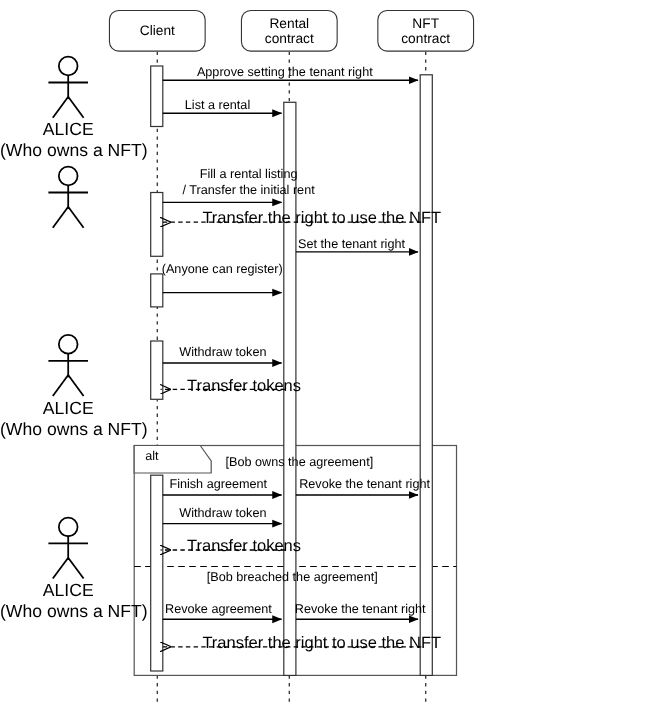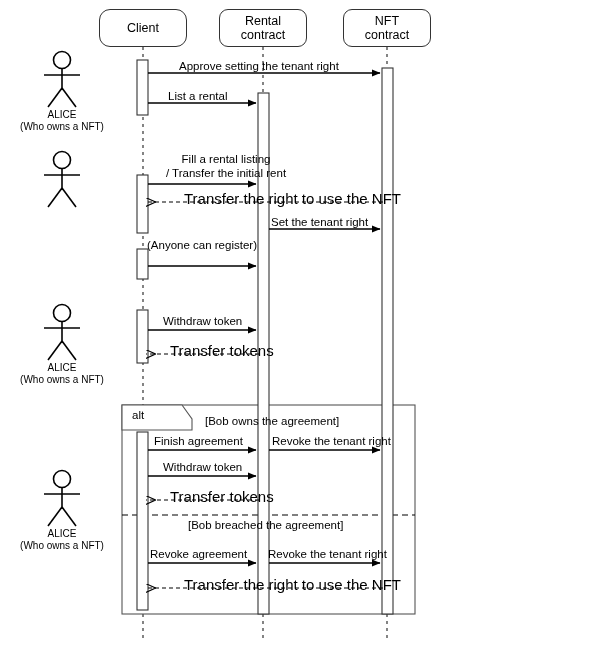--- a/index.html
+++ b/index.html
@@ -33,21 +33,21 @@
     justify-content: center;
     text-align: center;
     font-size: 12.5px;
     color: #000000;
     line-height: 1.15;
     z-index: 6;
   }
   .actor-label {
     position: absolute;
     text-align: center;
-    font-size: 10px;
+    font-size: 16px;
     color: #000000;
     line-height: 1.2;
     white-space: nowrap;
     z-index: 5;
   }
   .actor-label .nm { display: block; }
   .actor-label .sub { display: block; }
   .msg-label {
     position: absolute;
     font-size: 11.5px;
@@ -194,21 +194,21 @@
       <line x1="148" y1="563" x2="256" y2="563" stroke="#000000" stroke-width="1.3" marker-end="url(#arrowFilled)"></line>
     </g>
     <g>
       <line x1="269" y1="563" x2="380" y2="563" stroke="#000000" stroke-width="1.3" marker-end="url(#arrowFilled)"></line>
     </g>
     <g>
       <line x1="383" y1="588" x2="146" y2="588" stroke="#000000" stroke-width="1.2" stroke-dasharray="4,3" marker-end="url(#arrowOpen)"></line>
     </g>
   </svg>
 
-  <div class="participant-box" style="left:99px; top:9px; width:88px; height:38px;border-radius:11px;">
+  <div class="participant-box" style="left:99px; top:9px; width:88px; height:38px;">
     <span>Client</span>
   </div>
 
   <div class="participant-box" style="left:219px; top:9px; width:88px; height:38px; flex-direction:column;">
     <span>Rental</span>
     <span>contract</span>
   </div>
 
   <div class="participant-box" style="left:343px; top:9px; width:88px; height:38px; flex-direction:column;">
     <span>NFT</span>

